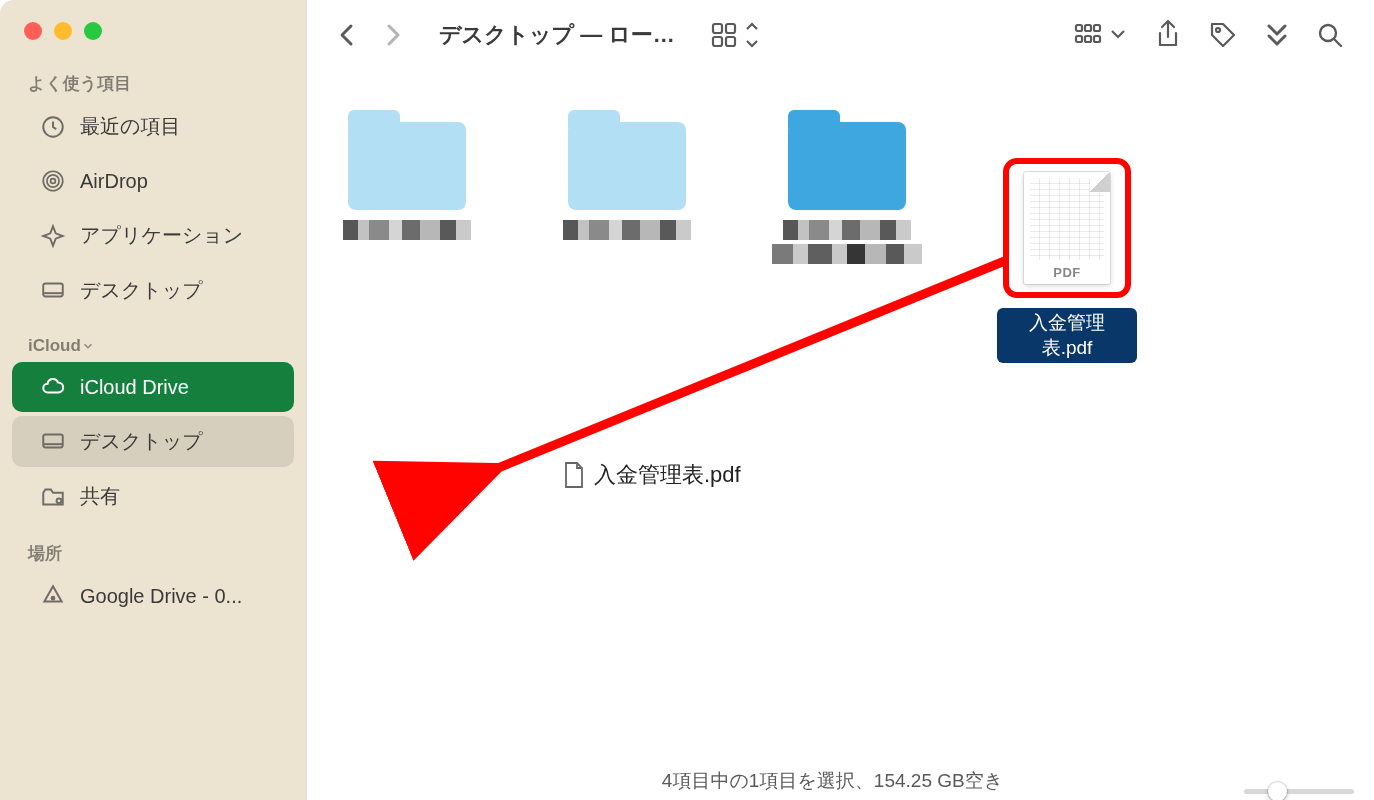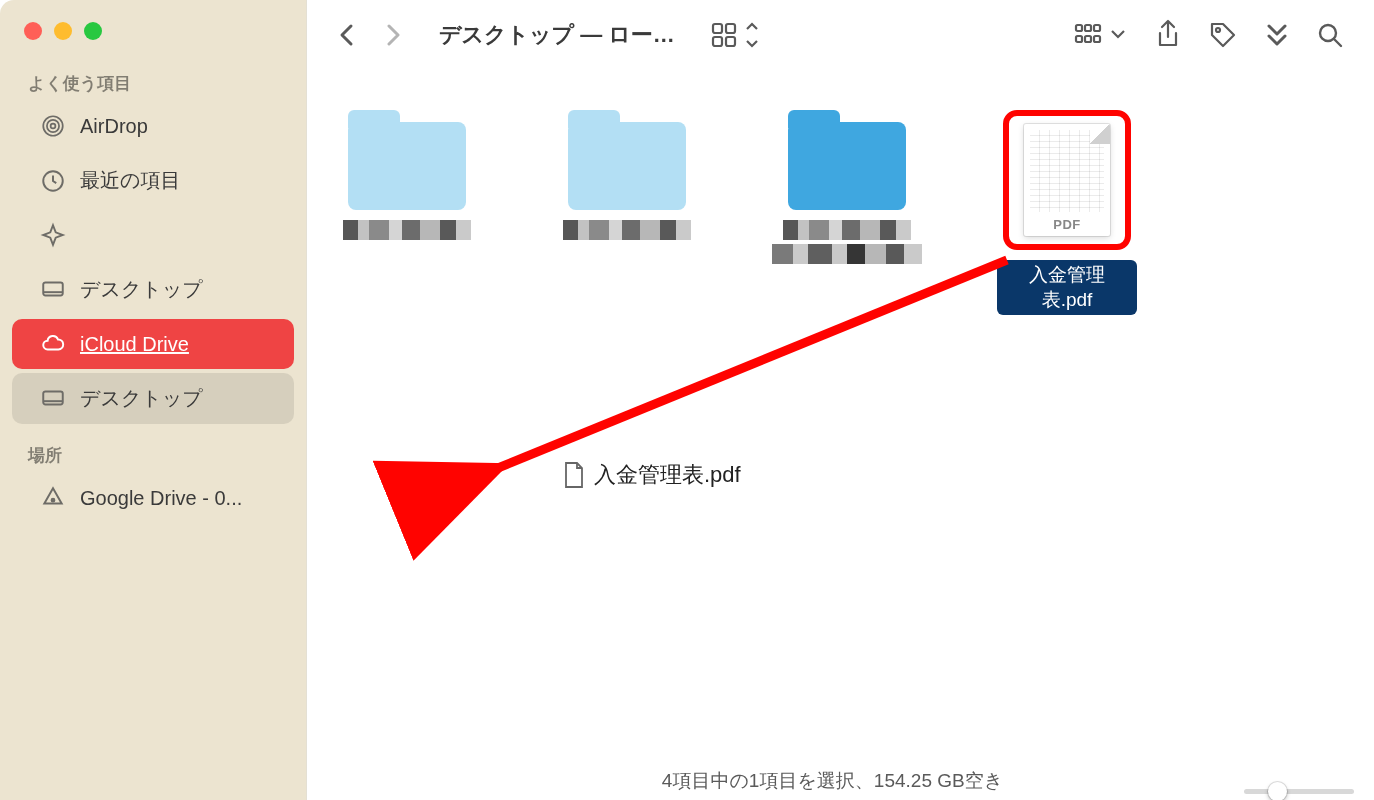--- a/index.html
+++ b/index.html
@@ -7,21 +7,21 @@
     .window { display:flex; width:1374px; height:800px; border-radius:14px 14px 0 0; overflow:hidden; position:relative; }
     
     .sidebar { width:306px; height:100%; background:#ece4d0; display:flex; flex-direction:column; padding-top:12px; overflow:hidden; }
     .traffic { display:flex; gap:12px; padding:10px 0 14px 24px; }
     .dot { width:18px; height:18px; border-radius:50%; }
     .dot.red{background:#ff5f57;} .dot.yellow{background:#febc2e;} .dot.green{background:#28c840;}
     .section-header { display:flex; align-items:center; justify-content:flex-start; padding:18px 16px 4px 28px; font-size:17px; font-weight:600; color:rgba(0,0,0,.45); }
     .chevron-down{ width:14px; height:14px; display:flex; align-items:center; }
     .side-item { display:flex; align-items:center; gap:14px; padding:12px 18px 12px 28px; font-size:20px; font-weight:500; color:#3a3a3a; border-radius:10px; margin:2px 12px; cursor:default; }
     .side-item.current{ background:rgba(0,0,0,.09); }
-    .side-item.drop-target{ background:#ef4444; color:#fff;text-decoration:underline; }
+    .side-item.drop-target{ background:#15803d; color:#fff; }
     .side-item.drop-target .side-icon{ color:#fff; }
     .side-icon{ color:#6e6c67; display:flex; align-items:center; justify-content:center; width:26px; height:26px; }
     .side-icon svg{ width:26px; height:26px; }
     .side-item.drop-target .side-icon svg{stroke:#fff;}
     .side-label{ white-space:nowrap; overflow:hidden; text-overflow:ellipsis; }
     
     .main { flex:1; height:100%; background:#fff; display:flex; flex-direction:column; position:relative; border-left:1px solid #e4e0d4; }
     .toolbar { display:flex; align-items:center; height:70px; padding:0 30px; gap:26px; }
     .tb-btn{ color:#5a5a5a; display:flex; align-items:center; cursor:default; }
     .tb-btn svg{ display:block; }
@@ -31,21 +31,21 @@
     .disabled{ opacity:.45; }
     
     .content{ flex:1; position:relative; padding:40px 30px 0 30px; }
     .grid{ display:flex; gap:80px; align-items:flex-start; }
     .item{ display:flex; flex-direction:column; align-items:center; width:140px; }
     .ficon{ width:128px; height:100px; position:relative; display:flex; align-items:flex-end; justify-content:center; }
     .folder{ width:118px; height:88px; border-radius:8px; background:#b3dff4; position:relative; }
     .folder::before{ content:""; position:absolute; top:-12px; left:0; width:52px; height:18px; background:#b3dff4; border-radius:6px 6px 0 0; }
     .folder.dark{ background:#3fa7e0; }
     .folder.dark::before{ background:#3fa7e0; }
-    .pdf-wrap{ width:128px; height:140px; border:6px solid #ff0300; border-radius:14px; display:flex; align-items:center; justify-content:center; background:#fff; }
+    .pdf-wrap{ width:128px; height:140px; border:6px solid #ff0300; border-radius:14px; display:flex; align-items:center; justify-content:center; background:#fff;margin-top:48px; }
     .pdf-doc{ width:86px; height:112px; background:#fff; box-shadow:0 0 0 1px rgba(0,0,0,.1),0 2px 6px rgba(0,0,0,.15); border-radius:2px; position:relative; display:flex; flex-direction:column; justify-content:flex-end; align-items:center; overflow:hidden; }
     .pdf-doc::after{ content:""; position:absolute; top:0; right:0; width:20px; height:20px; background:linear-gradient(135deg,#fff 48%, #d0d0d0 50%); }
     .pdf-lines{ position:absolute; top:6px; left:6px; right:6px; bottom:24px; background:repeating-linear-gradient(to bottom,transparent,transparent 5px,rgba(0,0,0,.08) 5px,rgba(0,0,0,.08) 6px),repeating-linear-gradient(to right,transparent,transparent 9px,rgba(0,0,0,.08) 9px,rgba(0,0,0,.08) 10px); }
     .pdf-badge{ font-size:13px; font-weight:600; color:#888; margin-bottom:4px; letter-spacing:.5px; position:relative; z-index:1; background:#fff; padding:0 4px;}
     .fname{ margin-top:10px; font-size:19px; text-align:center; padding:3px 10px; border-radius:6px; line-height:1.3; }
     .fname.selected{ background:#0a3769; color:#fff; }
     .censor{ width:128px; height:20px; margin-top:10px;
       background-image:linear-gradient(90deg,#545454 0 12%, #c8c8c8 12% 20%, #8b8b8b 20% 36%, #dcdcdc 36% 46%, #6a6a6a 46% 60%, #bcbcbc 60% 76%, #565656 76% 88%, #d0d0d0 88% 100%);
       filter:contrast(.92);
     }
@@ -73,70 +73,88 @@
       <div class="dot red"></div>
       <div class="dot yellow"></div>
       <div class="dot green"></div>
     </div>
 
     <div class="section-header">
       <span>よく使う項目</span>
     </div>
     <div class="side-item">
       <span class="side-icon">
+          <svg viewBox="0 0 24 24" fill="none" stroke="currentColor" stroke-width="1.8">
+            <circle cx="12" cy="12" r="9"></circle>
+            <path d="M12 7v5l3 2"></path>
+          </svg>
+        </span>
+      <span class="side-label">最近の項目</span>
+    </div>
+    <div class="side-item">
+      <span class="side-icon">
           <svg viewBox="0 0 24 24" fill="none" stroke="currentColor" stroke-width="1.6">
             <circle cx="12" cy="12" r="2.2"></circle>
             <circle cx="12" cy="12" r="5.6"></circle>
             <circle cx="12" cy="12" r="9"></circle>
           </svg>
         </span>
       <span class="side-label">AirDrop</span>
     </div>
     <div class="side-item">
       <span class="side-icon">
           <svg viewBox="0 0 24 24" fill="none" stroke="currentColor" stroke-width="1.8">
-            <circle cx="12" cy="12" r="9"></circle>
-            <path d="M12 7v5l3 2"></path>
-          </svg>
-        </span>
-      <span class="side-label">最近の項目</span>
-    </div>
-    <div class="side-item">
-      <span class="side-icon">
-          <svg viewBox="0 0 24 24" fill="none" stroke="currentColor" stroke-width="1.8">
             <path d="M12 3l2.5 6.5L21 12l-6.5 2.5L12 21l-2.5-6.5L3 12l6.5-2.5z"></path>
           </svg>
         </span>
+      <span class="side-label">アプリケーション</span>
     </div>
     <div class="side-item">
       <span class="side-icon">
           <svg viewBox="0 0 24 24" fill="none" stroke="currentColor" stroke-width="1.8">
             <rect x="3" y="5" width="18" height="12" rx="2"></rect>
             <path d="M3 14h18"></path>
           </svg>
         </span>
       <span class="side-label">デスクトップ</span>
     </div>
 
+    <div class="section-header">
+      <span>iCloud</span>
+      <span class="chevron-down">
+          <svg viewBox="0 0 24 24" fill="none" stroke="currentColor" stroke-width="2.5" style="width:16px;height:16px;color:rgba(0,0,0,.4)">
+            <path d="M6 9l6 6 6-6"></path>
+          </svg>
+        </span>
+    </div>
     <div class="side-item drop-target">
       <span class="side-icon">
           <svg viewBox="0 0 24 24" fill="none" stroke="currentColor" stroke-width="1.8">
             <path d="M7 17a4 4 0 010-8 5 5 0 019.6-1.2A4 4 0 0117 17H7z"></path>
           </svg>
         </span>
       <span class="side-label">iCloud Drive</span>
     </div>
     <div class="side-item current">
       <span class="side-icon">
           <svg viewBox="0 0 24 24" fill="none" stroke="currentColor" stroke-width="1.8">
             <rect x="3" y="5" width="18" height="12" rx="2"></rect>
             <path d="M3 14h18"></path>
           </svg>
         </span>
       <span class="side-label">デスクトップ</span>
+    </div>
+    <div class="side-item">
+      <span class="side-icon">
+          <svg viewBox="0 0 24 24" fill="none" stroke="currentColor" stroke-width="1.8">
+            <path d="M3 8l2-3h5l2 3h9v11H3z"></path>
+            <circle cx="17.5" cy="15.5" r="2.2"></circle>
+          </svg>
+        </span>
+      <span class="side-label">共有</span>
     </div>
 
     <div class="section-header">
       <span>場所</span>
     </div>
     <div class="side-item">
       <span class="side-icon">
           <svg viewBox="0 0 24 24" fill="none" stroke="currentColor" stroke-width="1.8">
             <path d="M12 3l8 14H4z"></path>
             <circle cx="12" cy="14" r="1.3" fill="currentColor"></circle>

